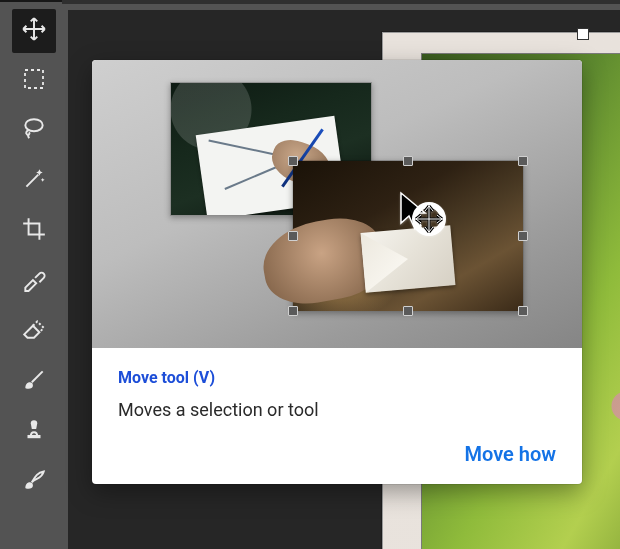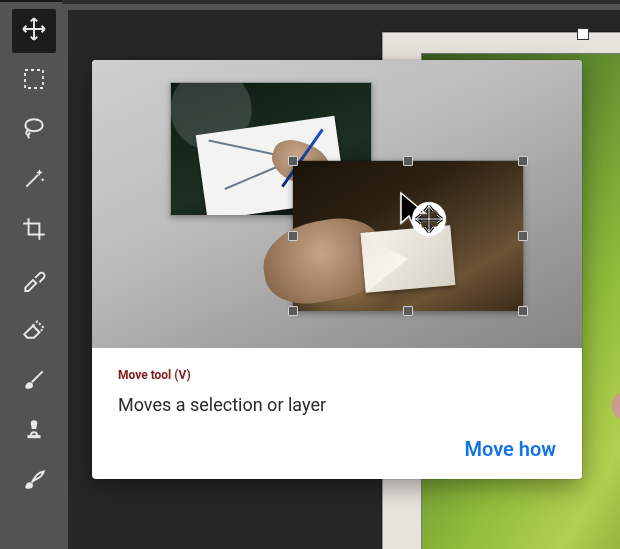--- a/index.html
+++ b/index.html
@@ -225,23 +225,23 @@
   .thumb.b .sel-handle.mr { right: -5px; top: calc(50% - 5px); }
   .thumb.b .sel-handle.bl { left: -5px; bottom: -5px; }
   .thumb.b .sel-handle.bm { left: calc(50% - 5px); bottom: -5px; }
   .thumb.b .sel-handle.br { right: -5px; bottom: -5px; }
   .thumb.b { overflow: visible; }
 
   .tooltip-body {
     padding: 20px 26px 18px 26px;
   }
   .tooltip-title {
-    font-size: 12px;
+    font-size: 16px;
     font-weight: 700;
-    color: #7f1d1d;
+    color: #1d4ed8;
     margin: 0 0 12px 0;
   }
   .tooltip-desc {
     font-size: 18px;
     color: #2a2a2a;
     margin: 0 0 22px 0;
   }
   .tooltip-link {
     display: block;
     text-align: right;
@@ -396,18 +396,18 @@
         <div class="sel-handle ml"></div>
         <div class="sel-handle mr"></div>
         <div class="sel-handle bl"></div>
         <div class="sel-handle bm"></div>
         <div class="sel-handle br"></div>
       </div>
 
     </div>
     <div class="tooltip-body">
       <h3 class="tooltip-title">Move tool (V)</h3>
-      <p class="tooltip-desc">Moves a selection or layer</p>
+      <p class="tooltip-desc">Moves a selection or tool</p>
       <a href="#" class="tooltip-link">Move how</a>
     </div>
   </div>
 
 </div>
 
 </body></html>

